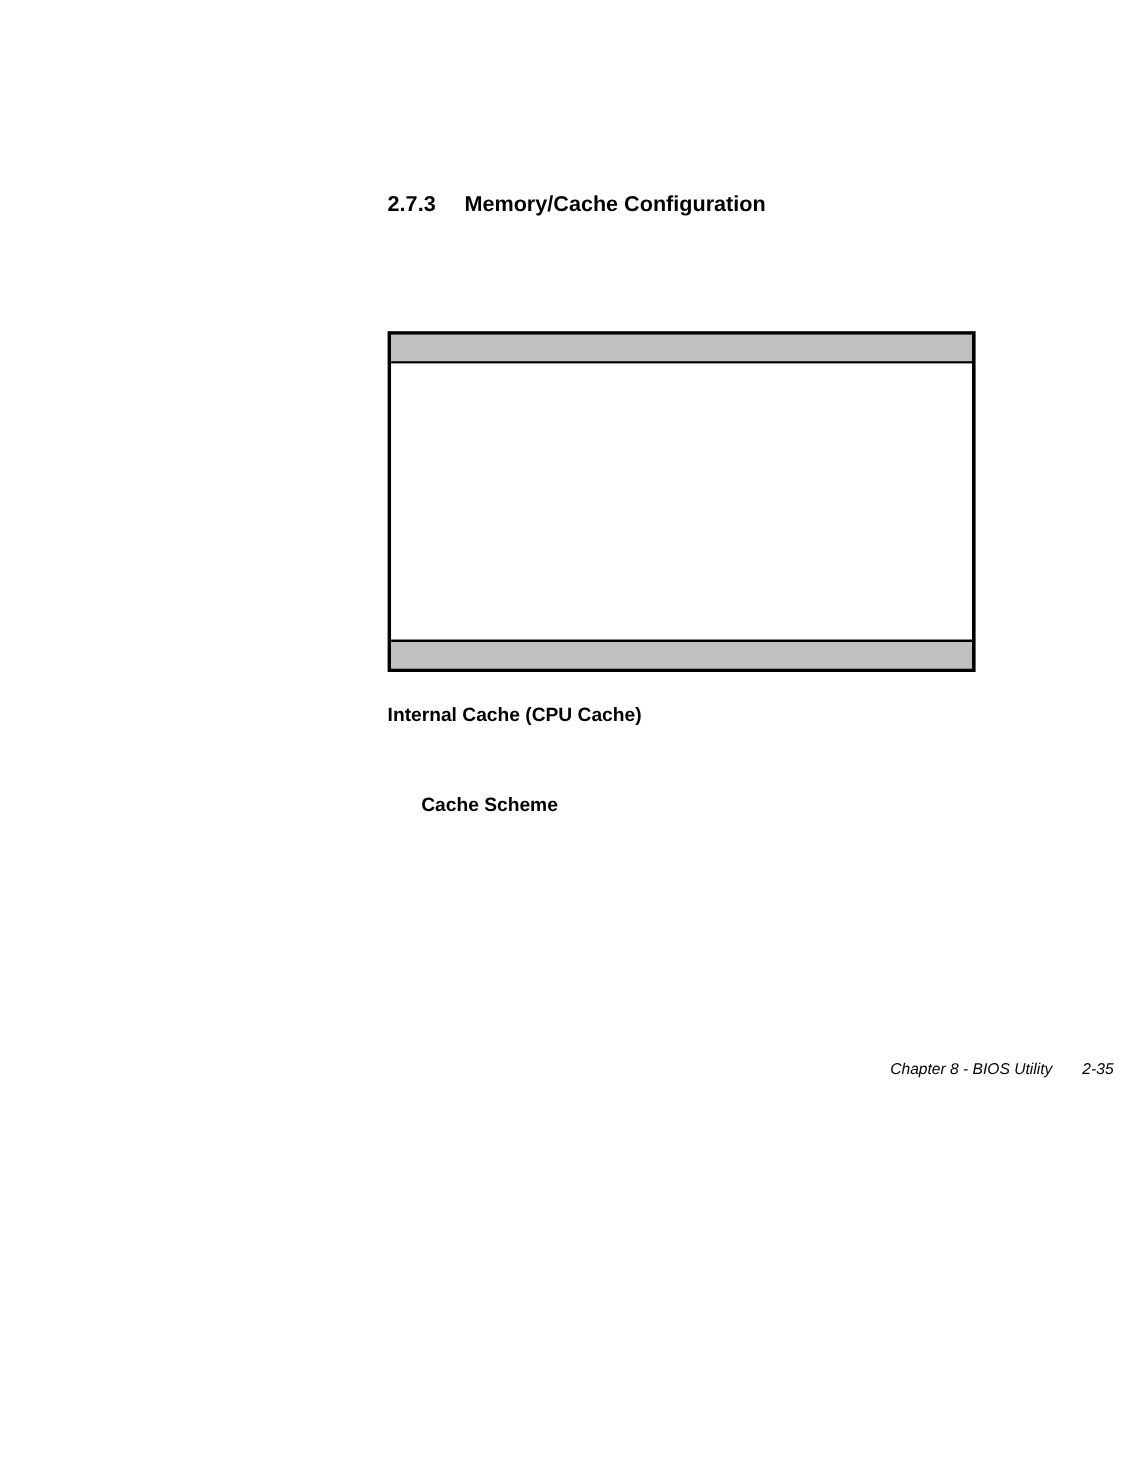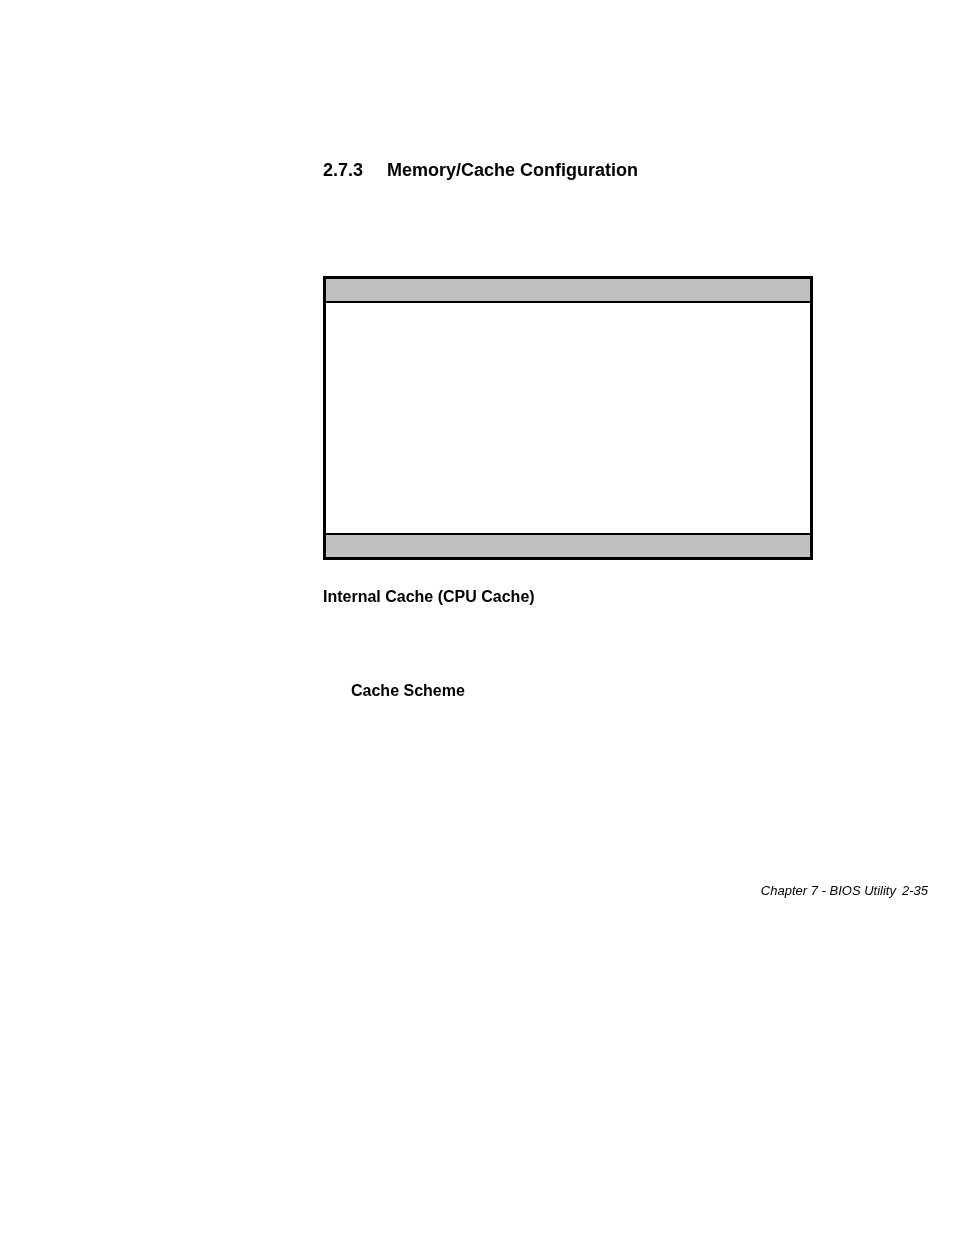--- a/index.html
+++ b/index.html
@@ -46,38 +46,38 @@
     }
     .figure-bottom-bar {
       height: 24px;
       background: #c0c0c0;
       border-top: 2px solid #000;
     }
     .sub-heading-1 {
       font-size: 16px;
       font-weight: bold;
       color: #000;
-      margin-bottom: 76px;
+      margin-bottom: 57px;
     }
     .sub-heading-2 {
       font-size: 16px;
       font-weight: bold;
       color: #000;
       margin-left: 28px;
     }
     .footer {
       position: absolute;
       right: 26px;
       top: 883px;
       font-size: 13px;
       font-style: italic;
       color: #000;
     }
     .footer-page {
-      margin-left: 6px;
+      margin-left: 25px;
     }
   </style>
 </head>
 <body>
 
 <div class="page-content">
   <h2 class="section-heading">
     <span class="section-number">2.7.3</span><span>Memory/Cache Configuration</span>
   </h2>
 
@@ -86,14 +86,14 @@
     <div class="figure-body"></div>
     <div class="figure-bottom-bar"></div>
   </div>
 
   <h3 class="sub-heading-1">Internal Cache (CPU Cache)</h3>
 
   <h3 class="sub-heading-2">Cache Scheme</h3>
 </div>
 
 <div class="footer">
-  <span>Chapter 7 - BIOS Utility</span><span class="footer-page">2-35</span>
+  <span>Chapter 8 - BIOS Utility</span><span class="footer-page">2-35</span>
 </div>
 
 </body></html>

